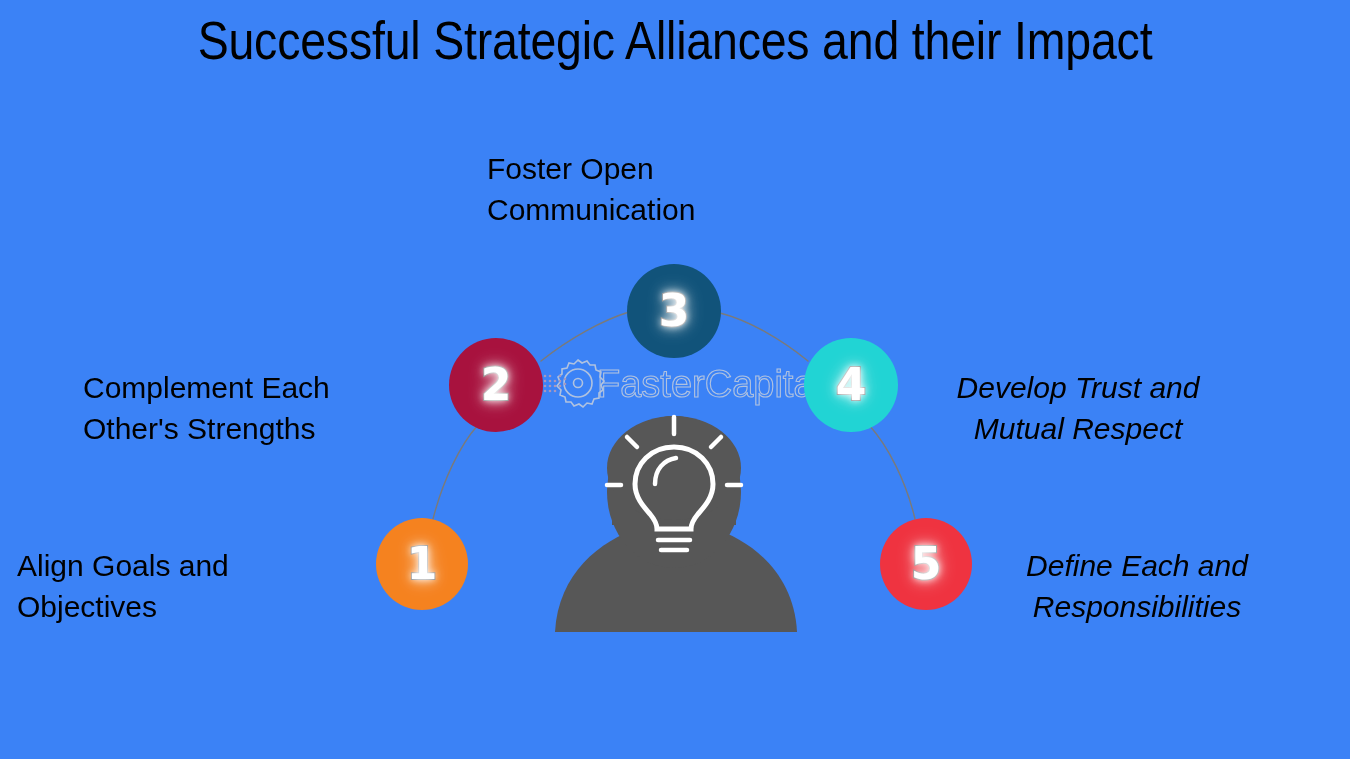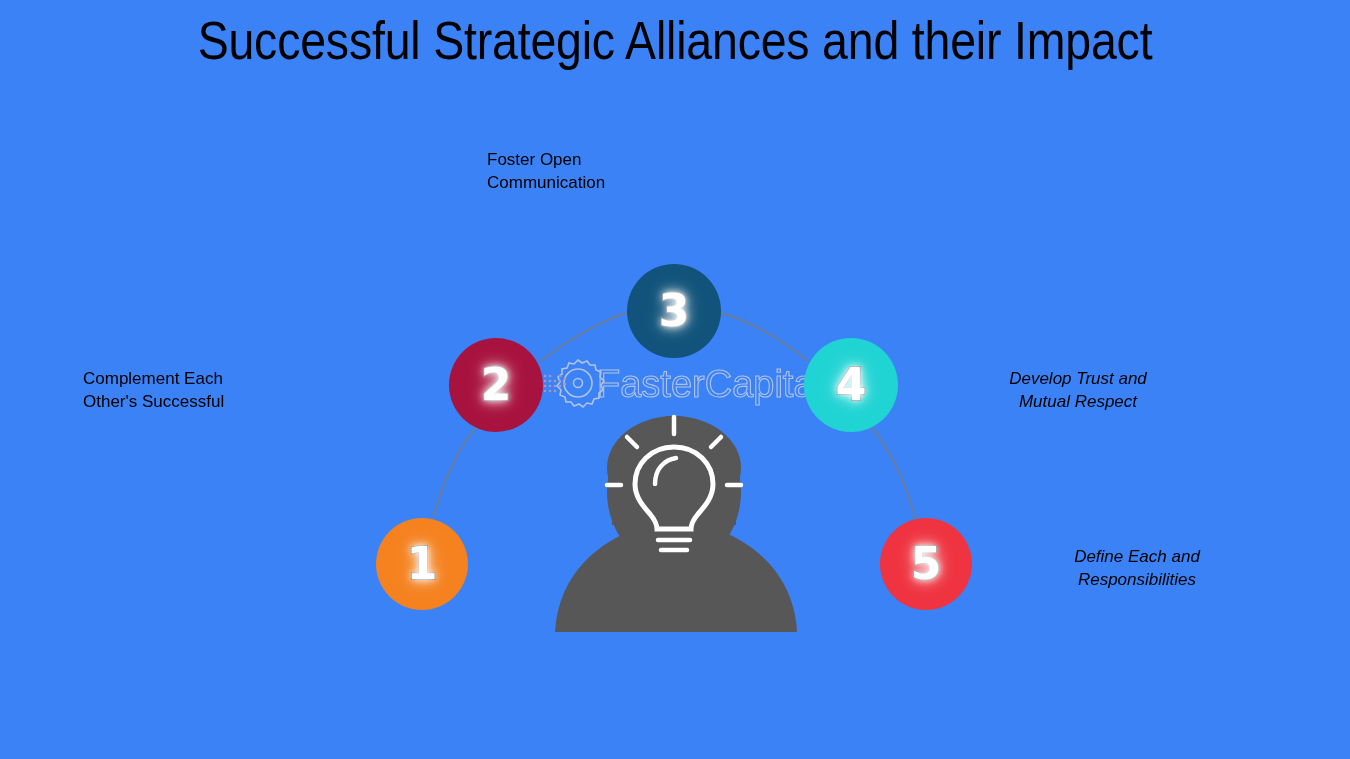--- a/index.html
+++ b/index.html
@@ -68,21 +68,21 @@
        0 0 7px rgba(255,255,255,0.95),
        0 0 13px rgba(255,255,255,0.75),
        0 0 20px rgba(255,255,255,0.45);
     user-select: none;
   }
 
   
   .label {
     position: absolute;
     font-family: "Liberation Sans", sans-serif;
-    font-size: 17px;
+    font-size: 30px;
     font-weight: 400;
     line-height: 1.38;
     color: #000000;
     white-space: pre-line;
   }
   .label.left  { text-align: left; }
   .label.right { text-align: center; font-style: italic; }
 
   
   #watermark {
@@ -197,22 +197,24 @@
   </div>
 
   <div class="step-circle" style="left:880px; top:518px; width:92px; height:92px; background:#ef3340;">
     <span class="step-number">5</span>
   </div>
 
   <div class="label left" style="left:487px; top:148px; width:300px;">Foster Open
 Communication</div>
 
   <div class="label left" style="left:83px; top:367px; width:290px;">Complement Each
-Other's Successful</div>
+Other's Strengths</div>
 
   <div class="label right" style="left:928px; top:367px; width:300px;">Develop Trust and
 Mutual Respect</div>
 
+  <div class="label left" style="left:17px; top:545px; width:290px;">Align Goals and
+Objectives</div>
 
   <div class="label right" style="left:987px; top:545px; width:300px;">Define Each and
 Responsibilities</div>
 
 </div>
 
 </body></html>

